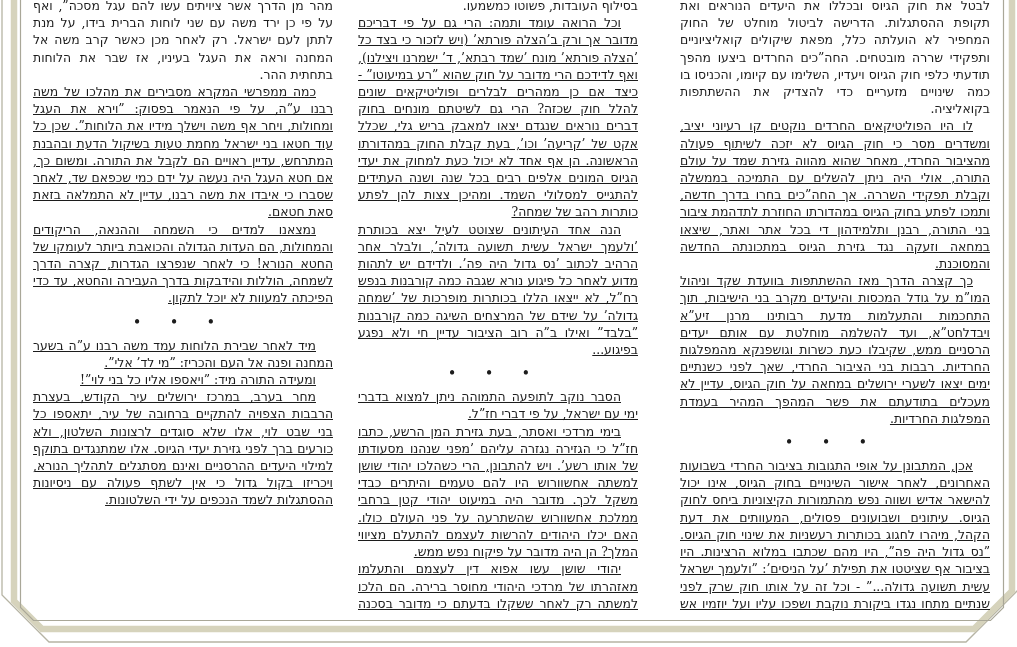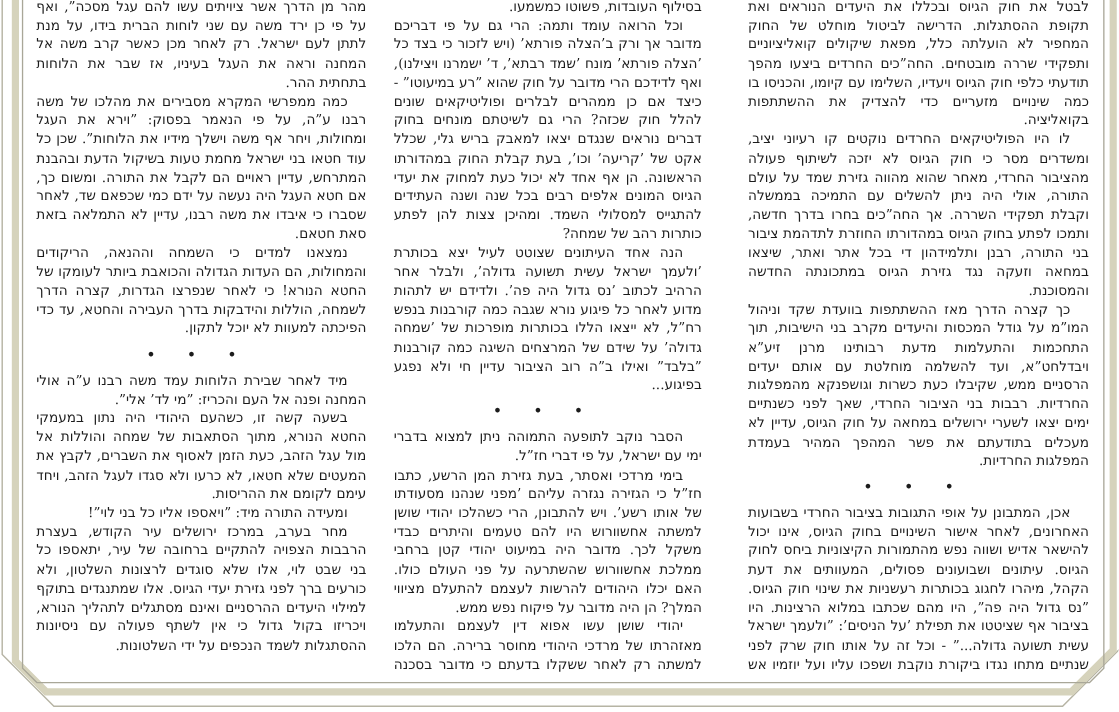--- a/index.html
+++ b/index.html
@@ -40,21 +40,21 @@
     text-justify: inter-word;
     overflow: hidden;
   }
   .col-1 { width: 310px; }
   .col-2 { width: 280px; margin-right: 42px; margin-left: 25px; }
   .col-3 { width: 300px; }
   .para {
     margin: 0;
     padding: 0;
   }
-  .para.indent { text-indent: 17px; }
+  .para.indent { text-indent: 17px; text-decoration: underline; }
   .separator {
     text-align: center;
     margin: 7px 0 6px 0;
     font-size: 12px;
     font-weight: bold;
     letter-spacing: 9px;
     word-spacing: 7px;
     line-height: 17px;
     text-indent: 9px; 
   }
@@ -85,20 +85,19 @@
         <div class="separator">• • •</div>
         <p class="para indent">הסבר נוקב לתופעה התמוהה ניתן למצוא בדברי ימי עם ישראל, על פי דברי חז”ל.</p>
         <p class="para indent">בימי מרדכי ואסתר, בעת גזירת המן הרשע, כתבו חז”ל כי הגזירה נגזרה עליהם ’מפני שנהנו מסעודתו של אותו רשע’. ויש להתבונן, הרי כשהלכו יהודי שושן למשתה אחשוורוש היו להם טעמים והיתרים כבדי משקל לכך. מדובר היה במיעוט יהודי קטן ברחבי ממלכת אחשוורוש שהשתרעה על פני העולם כולו. האם יכלו היהודים להרשות לעצמם להתעלם מציווי המלך? הן היה מדובר על פיקוח נפש ממש.</p>
         <p class="para indent">יהודי שושן עשו אפוא דין לעצמם והתעלמו מאזהרתו של מרדכי היהודי מחוסר ברירה. הם הלכו למשתה רק לאחר ששקלו בדעתם כי מדובר בסכנה נוראה להתעלם מציווי המלך ולהמרות את פיו. ואכן אומרים חז”ל כי עצם ההשתתפות במשתה לא היה בה די כדי לגרום לגזירת המן הרשע. החטא שגרם לגזירת ההשמדה היה ’מפני שנהנו מסעודתו של אותו רשע’.</p>
       </div>
     <div class="col col-3">
         <p class="para">מהר מן הדרך אשר ציויתים עשו להם עגל מסכה”, ואף על פי כן ירד משה עם שני לוחות הברית בידו, על מנת לתתן לעם ישראל. רק לאחר מכן כאשר קרב משה אל המחנה וראה את העגל בעיניו, אז שבר את הלוחות בתחתית ההר.</p>
         <p class="para indent">כמה ממפרשי המקרא מסבירים את מהלכו של משה רבנו ע”ה, על פי הנאמר בפסוק: ”וירא את העגל ומחולות, ויחר אף משה וישלך מידיו את הלוחות”. שכן כל עוד חטאו בני ישראל מחמת טעות בשיקול הדעת ובהבנת המתרחש, עדיין ראויים הם לקבל את התורה. ומשום כך, אם חטא העגל היה נעשה על ידם כמי שכפאם שד, לאחר שסברו כי איבדו את משה רבנו, עדיין לא התמלאה בזאת סאת חטאם.</p>
         <p class="para indent">נמצאנו למדים כי השמחה וההנאה, הריקודים והמחולות, הם העדות הגדולה והכואבת ביותר לעומקו של החטא הנורא! כי לאחר שנפרצו הגדרות, קצרה הדרך לשמחה, הוללות והידבקות בדרך העבירה והחטא, עד כדי הפיכתה למעוות לא יוכל לתקון.</p>
         <div class="separator">• • •</div>
-        <p class="para indent">מיד לאחר שבירת הלוחות עמד משה רבנו ע”ה אולי המחנה ופנה אל העם והכריז: ”מי לד’ אלי”.</p>
-        <p class="para indent">בשעה קשה זו, כשהעם היהודי היה נתון במעמקי החטא הנורא, מתוך הסתאבות של שמחה והוללות אל מול עגל הזהב, כעת הזמן לאסוף את השברים, לקבץ את המעטים שלא חטאו, לא כרעו ולא סגדו לעגל הזהב, ויחד עימם לקומם את ההריסות.</p>
+        <p class="para indent">מיד לאחר שבירת הלוחות עמד משה רבנו ע”ה בשער המחנה ופנה אל העם והכריז: ”מי לד’ אלי”.</p>
         <p class="para indent">ומעידה התורה מיד: ”ויאספו אליו כל בני לוי”!</p>
         <p class="para indent">מחר בערב, במרכז ירושלים עיר הקודש, בעצרת הרבבות הצפויה להתקיים ברחובה של עיר, יתאספו כל בני שבט לוי, אלו שלא סוגדים לרצונות השלטון, ולא כורעים ברך לפני גזירת יעדי הגיוס. אלו שמתנגדים בתוקף למילוי היעדים ההרסניים ואינם מסתגלים לתהליך הנורא, ויכריזו בקול גדול כי אין לשתף פעולה עם ניסיונות ההסתגלות לשמד הנכפים על ידי השלטונות.</p>
       </div>
   </div>
 
 </div>
 
 </body></html>

